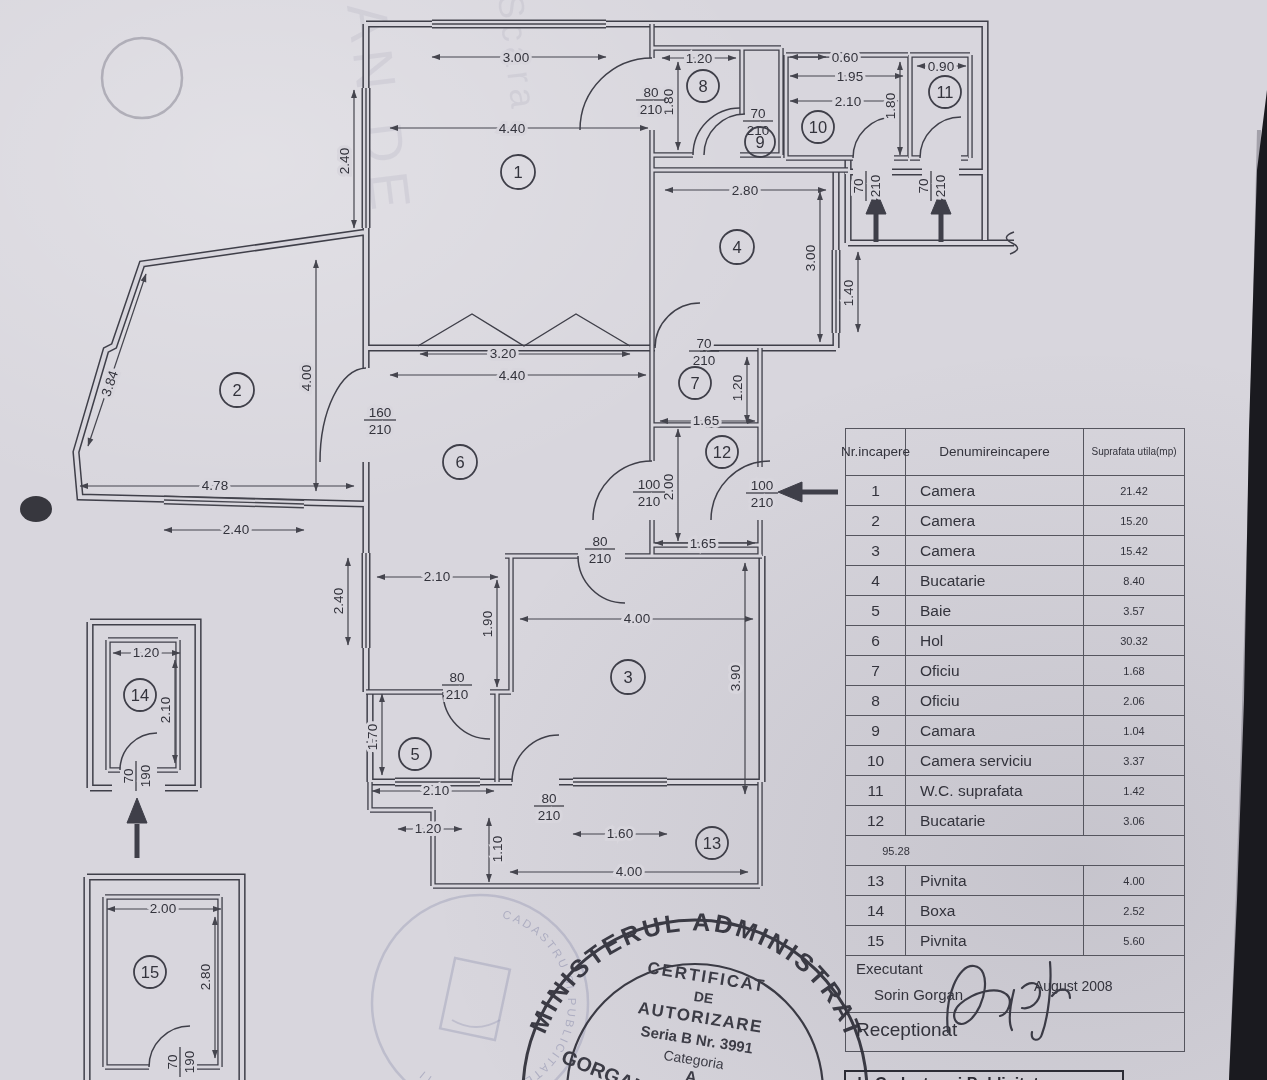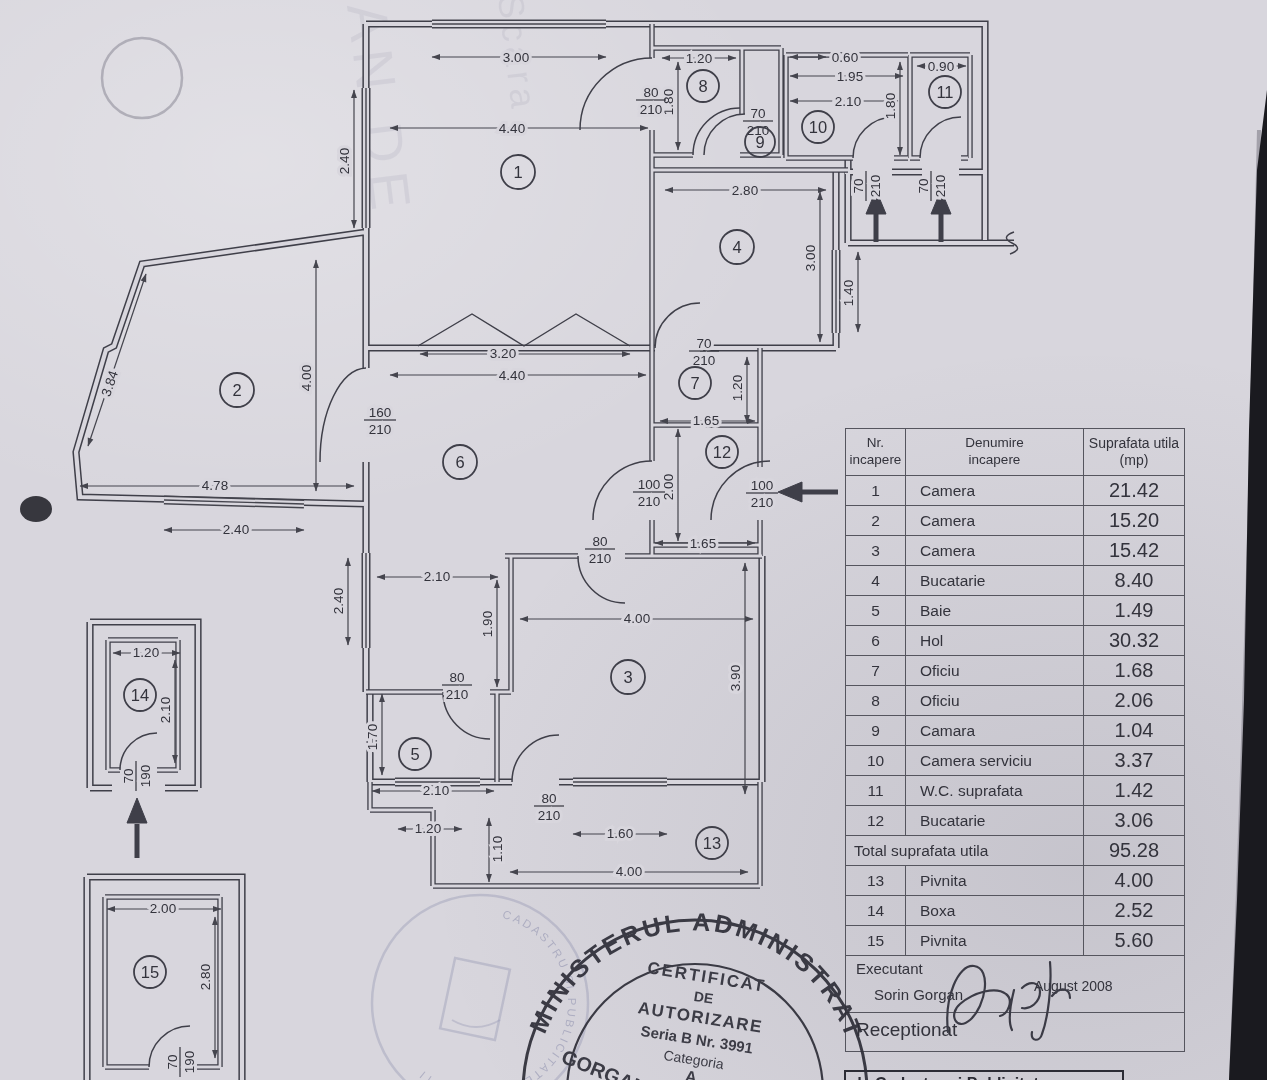--- a/index.html
+++ b/index.html
@@ -28,24 +28,24 @@
   .fr line{stroke:#33333c;stroke-width:1.2;}
   .circ{fill:none;stroke:#3f3f49;stroke-width:1.8;}
   .rn{font-size:16.5px;fill:#33333c;text-anchor:middle;}
   .wm{fill:#7e7c96;opacity:.12;text-anchor:middle;}
   
   .tbl{position:absolute;left:845px;top:428px;width:340px;z-index:2;
        border:1.7px solid #55555e;box-sizing:border-box;font-size:15.5px;}
   .trow{display:flex;border-bottom:1.5px solid #55555e;box-sizing:border-box;}
   .c1{width:60px;display:flex;align-items:center;justify-content:center;border-right:1.5px solid #55555e;box-sizing:border-box;}
   .c2{flex:1;display:flex;align-items:center;padding-left:14px;border-right:1.5px solid #55555e;box-sizing:border-box;}
-  .c3{width:100px;display:flex;align-items:center;justify-content:center;box-sizing:border-box;font-size:20px;}
+  .c3{width:100px;display:flex;align-items:center;justify-content:center;box-sizing:border-box;font-size:11px;}
   .c12{flex:1;display:flex;align-items:center;padding-left:8px;border-right:1.5px solid #55555e;box-sizing:border-box;}
   .hrow{height:47px;font-size:13.5px;text-align:center;}
-  .hrow .c1,.hrow .c2,.hrow .c3{flex-direction:column;justify-content:center;padding-left:0;line-height:1.25;}
+  .hrow .c1,.hrow .c2,.hrow .c3{flex-direction:row;justify-content:center;padding-left:0;line-height:1.25;}
   .drow{height:30px;}
   .frow{position:relative;height:57px;border-bottom:1.5px solid #55555e;padding:4px 10px;box-sizing:border-box;font-size:15px;}
   .rrow{height:38px;border-bottom:none;padding:6px 10px;box-sizing:border-box;font-size:19px;}
   .exec-date{position:absolute;left:188px;top:22px;font-size:14px;}
   .exec-name{position:absolute;left:28px;top:30px;}
   .pbox{position:absolute;left:844px;top:1070px;width:280px;height:42px;z-index:3;
         border:2.5px solid #2c2c35;box-sizing:border-box;padding:3px 6px;
         font-size:16px;font-weight:bold;color:#2c2c35;overflow:hidden;}
 </style>
 </head>
@@ -314,21 +314,21 @@
 <div class="tbl">
   <div class="trow hrow">
     <div class="c1">
           <span>Nr.</span>
           <span>incapere</span>
         </div>
     <div class="c2">
           <span>Denumire</span>
           <span>incapere</span>
         </div>
-    <div class="c3" style="font-size:14px;">
+    <div class="c3" style="font-size:10px;">
           <span>Suprafata utila</span>
           <span>(mp)</span>
         </div>
   </div>
   <div class="trow drow">
         <div class="c1">1</div>
         <div class="c2">Camera</div>
         <div class="c3">21.42</div>
       </div>
   <div class="trow drow">
@@ -342,21 +342,21 @@
         <div class="c3">15.42</div>
       </div>
   <div class="trow drow">
         <div class="c1">4</div>
         <div class="c2">Bucatarie</div>
         <div class="c3">8.40</div>
       </div>
   <div class="trow drow">
         <div class="c1">5</div>
         <div class="c2">Baie</div>
-        <div class="c3">1.49</div>
+        <div class="c3">3.57</div>
       </div>
   <div class="trow drow">
         <div class="c1">6</div>
         <div class="c2">Hol</div>
         <div class="c3">30.32</div>
       </div>
   <div class="trow drow">
         <div class="c1">7</div>
         <div class="c2">Oficiu</div>
         <div class="c3">1.68</div>
@@ -380,21 +380,20 @@
         <div class="c1">11</div>
         <div class="c2">W.C. suprafata</div>
         <div class="c3">1.42</div>
       </div>
   <div class="trow drow">
         <div class="c1">12</div>
         <div class="c2">Bucatarie</div>
         <div class="c3">3.06</div>
       </div>
   <div class="trow drow">
-        <div class="c12">Total suprafata utila</div>
         <div class="c3">95.28</div>
       </div>
   <div class="trow drow">
         <div class="c1">13</div>
         <div class="c2">Pivnita</div>
         <div class="c3">4.00</div>
       </div>
   <div class="trow drow">
         <div class="c1">14</div>
         <div class="c2">Boxa</div>

